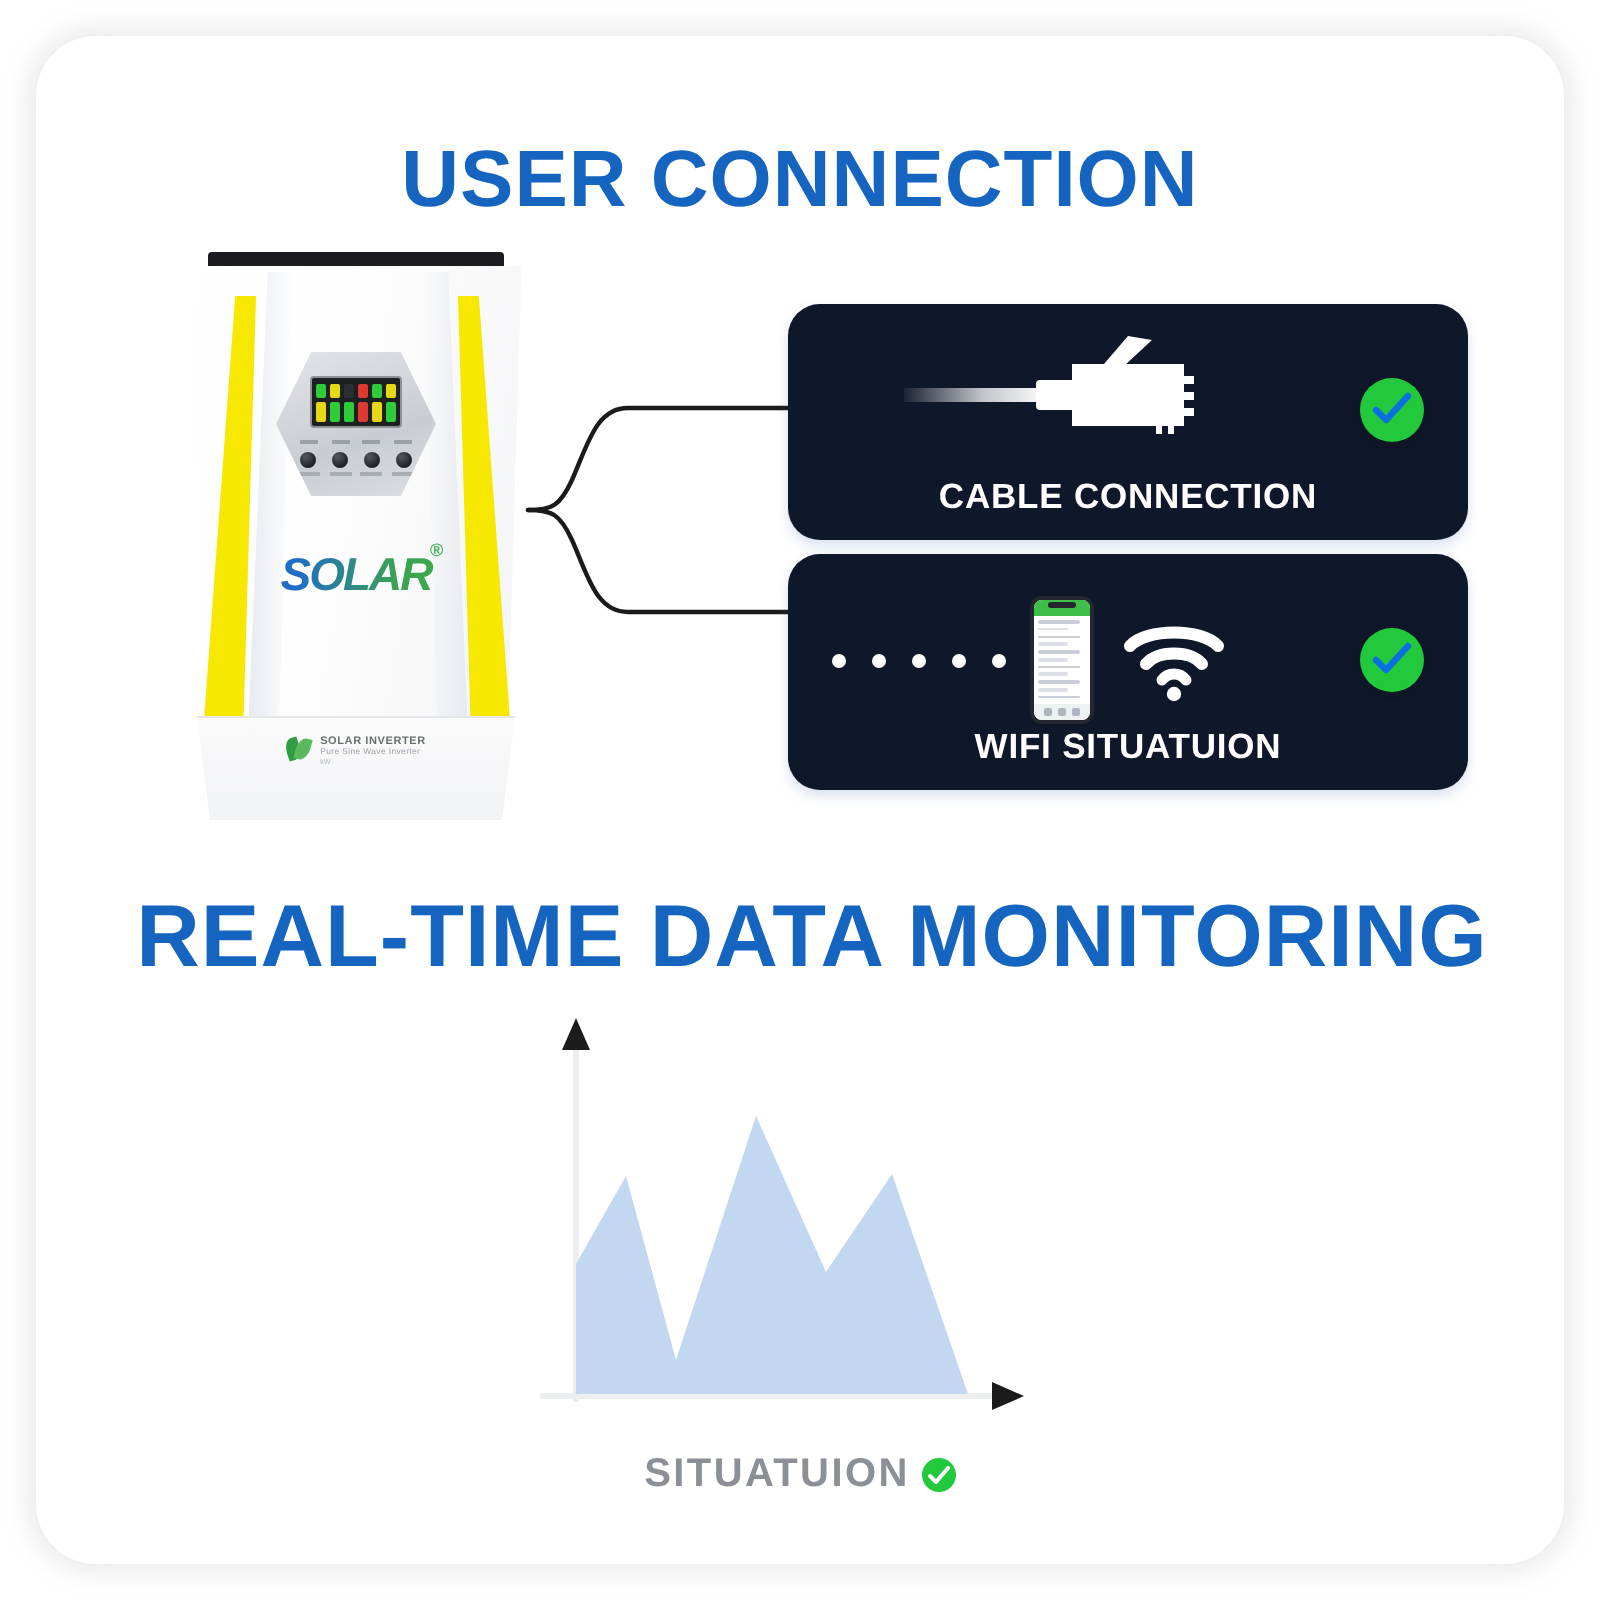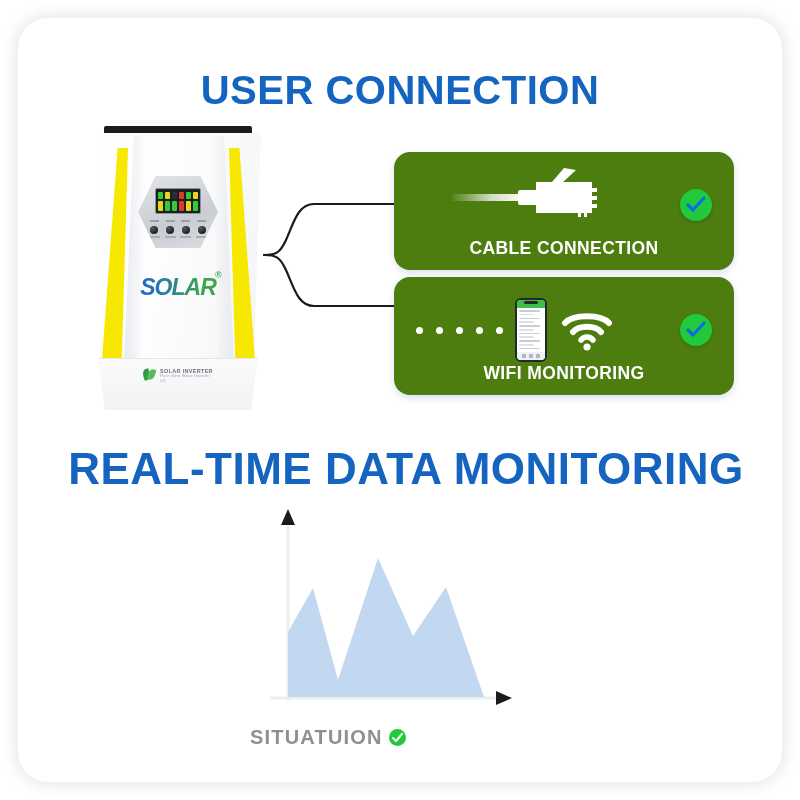--- a/index.html
+++ b/index.html
@@ -168,21 +168,21 @@
   .base-txt .t2 { font-size: 4.2px; color: #9aa0a6; letter-spacing: .2px; }
   .base-txt .t3 { font-size: 3.6px; color: #b4b9be; }
 
   
   #connector { position: absolute; left: 262px; top: 170px; }
 
   
   .bcard {
     position: absolute;
     width: 340px; height: 118px;
-    background: #4d7c0f;
+    background: #0f172a;
     border-radius: 16px;
     box-shadow: 0 3px 7px rgba(40,90,170,0.18);
   }
   #card-cable { left: 394px; top: 152px; }
   #card-wifi  { left: 394px; top: 277px; }
   .bcard-label {
     position: absolute; left: 0; bottom: 11px; width: 100%;
     text-align: center; color: #ffffff;
     font-size: 17.5px; font-weight: bold; letter-spacing: .4px;
     white-space: nowrap;
@@ -230,21 +230,21 @@
     position: absolute; left: 0; bottom: 0; width: 100%; height: 8px;
     background: #eef1f4; display: flex; gap: 3px; align-items: center; justify-content: center;
   }
   .phone-bottom i { width: 4px; height: 4px; background: #aeb6c0; border-radius: 1px; display:block; }
   #wifi-glyph { margin-left: 14px; flex: 0 0 auto; }
 
   
   #chart { position: absolute; left: 250px; top: 505px; width: 300px; height: 210px; }
   #chart-label {
     position: absolute; left: 250px; top: 726px; width: 300px;
-    display: flex; align-items: center; gap: 6px;
+    display: flex; align-items: center; justify-content: center; gap: 6px;
   }
   #chart-label .txt {
     font-size: 20px; font-weight: bold; color: #8b9096; letter-spacing: 1.2px;
   }
   .mini-check {
     width: 17px; height: 17px; border-radius: 50%;
     background: #22c93c; position: relative;
   }
   .mini-check svg { position: absolute; left: 3px; top: 4px; }
 </style>
@@ -388,21 +388,21 @@
         <path d="M12,23 C18,16 34,16 40,23" fill="none" stroke="#ffffff" stroke-width="6" stroke-linecap="round"></path>
         <path d="M20,31 C23,27 29,27 32,31" fill="none" stroke="#ffffff" stroke-width="5.5" stroke-linecap="round"></path>
         <circle cx="26" cy="38" r="3.6" fill="#ffffff"></circle>
       </svg>
     </div>
     <div class="check">
       <svg width="20" height="18" viewBox="0 0 20 18">
         <path d="M2,9 L7,14 L18,2" fill="none" stroke="#0b6fe0" stroke-width="3.2" stroke-linecap="round" stroke-linejoin="round"></path>
       </svg>
     </div>
-    <div class="bcard-label">WIFI MONITORING</div>
+    <div class="bcard-label">WIFI SITUATUION</div>
   </div>
 
   <div class="heading" id="title-realtime">REAL-TIME DATA MONITORING</div>
 
   <svg id="chart" viewBox="0 0 300 210">
 
     <line x1="38" y1="14" x2="38" y2="196" stroke="#eceeef" stroke-width="3"></line>
     <line x1="20" y1="193" x2="248" y2="193" stroke="#eceeef" stroke-width="3"></line>
     <polygon points="38,4 31,20 45,20" fill="#1b1b1b"></polygon>
     <polygon points="262,193 246,186 246,200" fill="#1b1b1b"></polygon>

